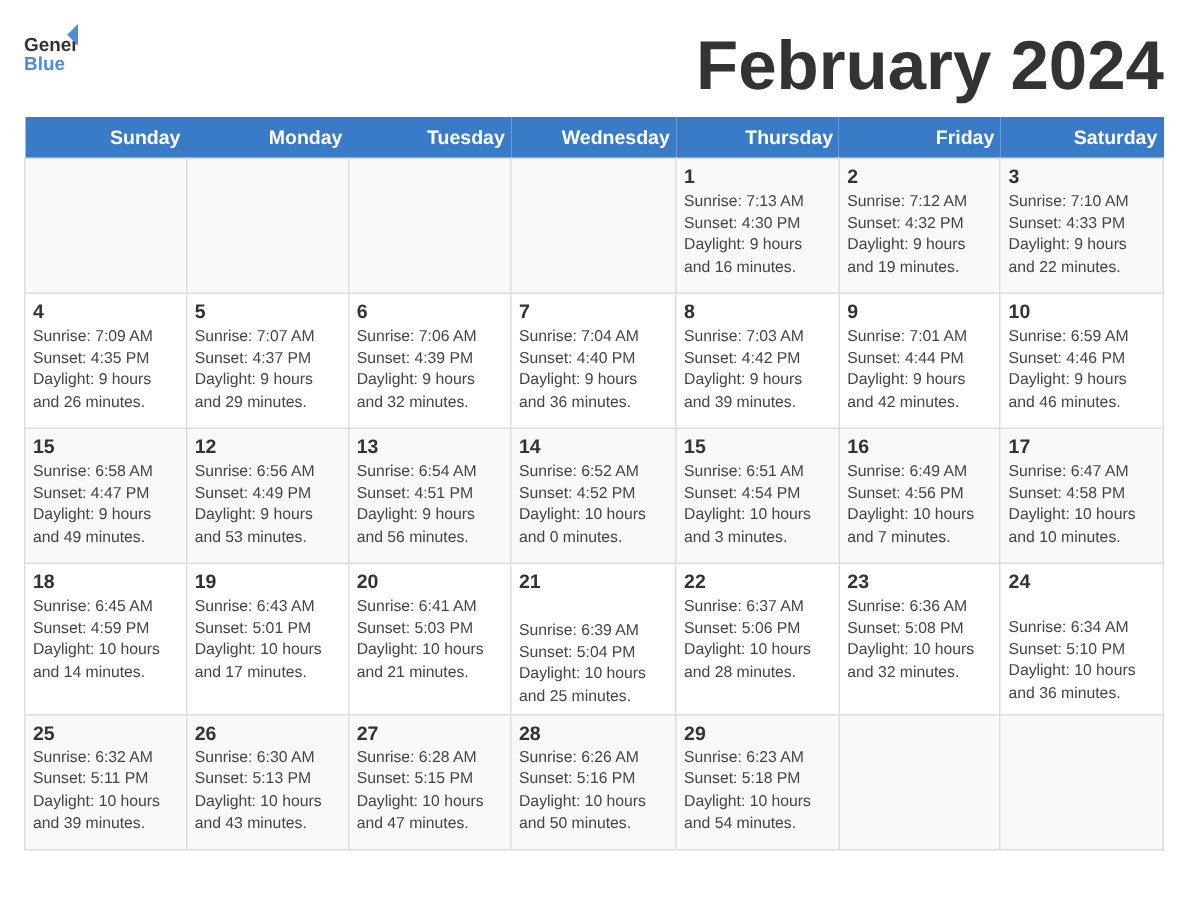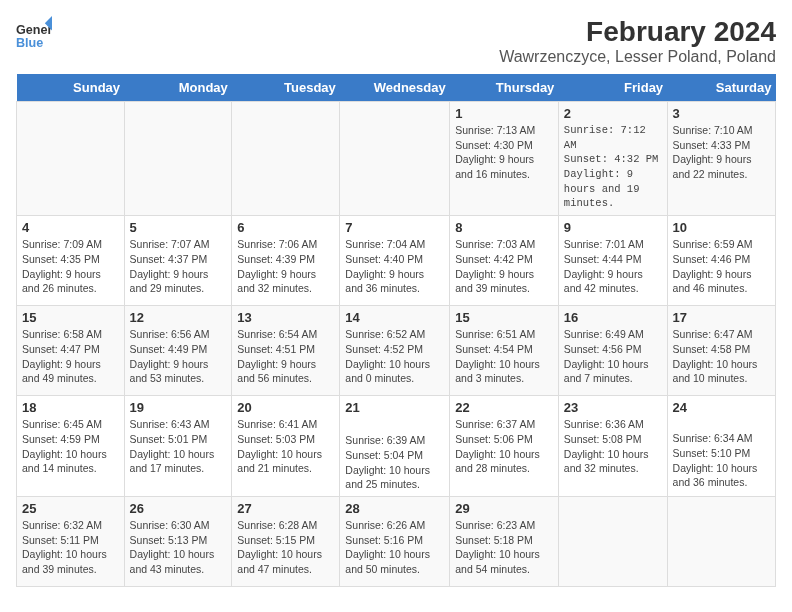--- a/index.html
+++ b/index.html
@@ -22,21 +22,21 @@
       gap: 4px;
     }
     .logo-icon {
       width: 36px;
       height: 36px;
     }
     .title-section {
       text-align: right;
     }
     .main-title {
-      font-size: 28px;
+      font-size: 46px;
       font-weight: bold;
       color: #333;
     }
     .subtitle {
       font-size: 16px;
       color: #555;
     }
     table {
       width: 100%;
       border-collapse: collapse;
@@ -87,21 +87,20 @@
 <div class="header-section">
   <div class="logo">
     <svg class="logo-icon" viewBox="0 0 40 40">
       <text x="0" y="20" font-size="14" font-weight="bold" fill="#333">General</text>
       <text x="0" y="34" font-size="14" font-weight="bold" fill="#4a90d9">Blue</text>
       <polygon points="32,8 40,0 40,16" fill="#4a90d9"></polygon>
     </svg>
   </div>
   <div class="title-section">
     <div class="main-title">February 2024</div>
-    <div class="subtitle">Wawrzenczyce, Lesser Poland, Poland</div>
   </div>
 </div>
 
 <table>
   <thead>
     <tr>
     <th>Sunday</th>
         <th>Monday</th>
         <th>Tuesday</th>
         <th>Wednesday</th>
@@ -117,21 +116,21 @@
         <td class="empty-cell"></td>
         <td class="empty-cell"></td>
         <td>
           <span class="day-num">1</span>
           <div class="day-info" style="white-space: pre-line;">Sunrise: 7:13 AM
 Sunset: 4:30 PM
 Daylight: 9 hours and 16 minutes.</div>
         </td>
         <td>
           <span class="day-num">2</span>
-          <div class="day-info" style="white-space: pre-line; font-family: Liberation Mono, monospace;">Sunrise: 7:12 AM
+          <div class="day-info" style="white-space: pre-line;">Sunrise: 7:12 AM
 Sunset: 4:32 PM
 Daylight: 9 hours and 19 minutes.</div>
         </td>
         <td>
           <span class="day-num">3</span>
           <div class="day-info" style="white-space: pre-line;">Sunrise: 7:10 AM
 Sunset: 4:33 PM
 Daylight: 9 hours and 22 minutes.</div>
         </td>
       </tr>

